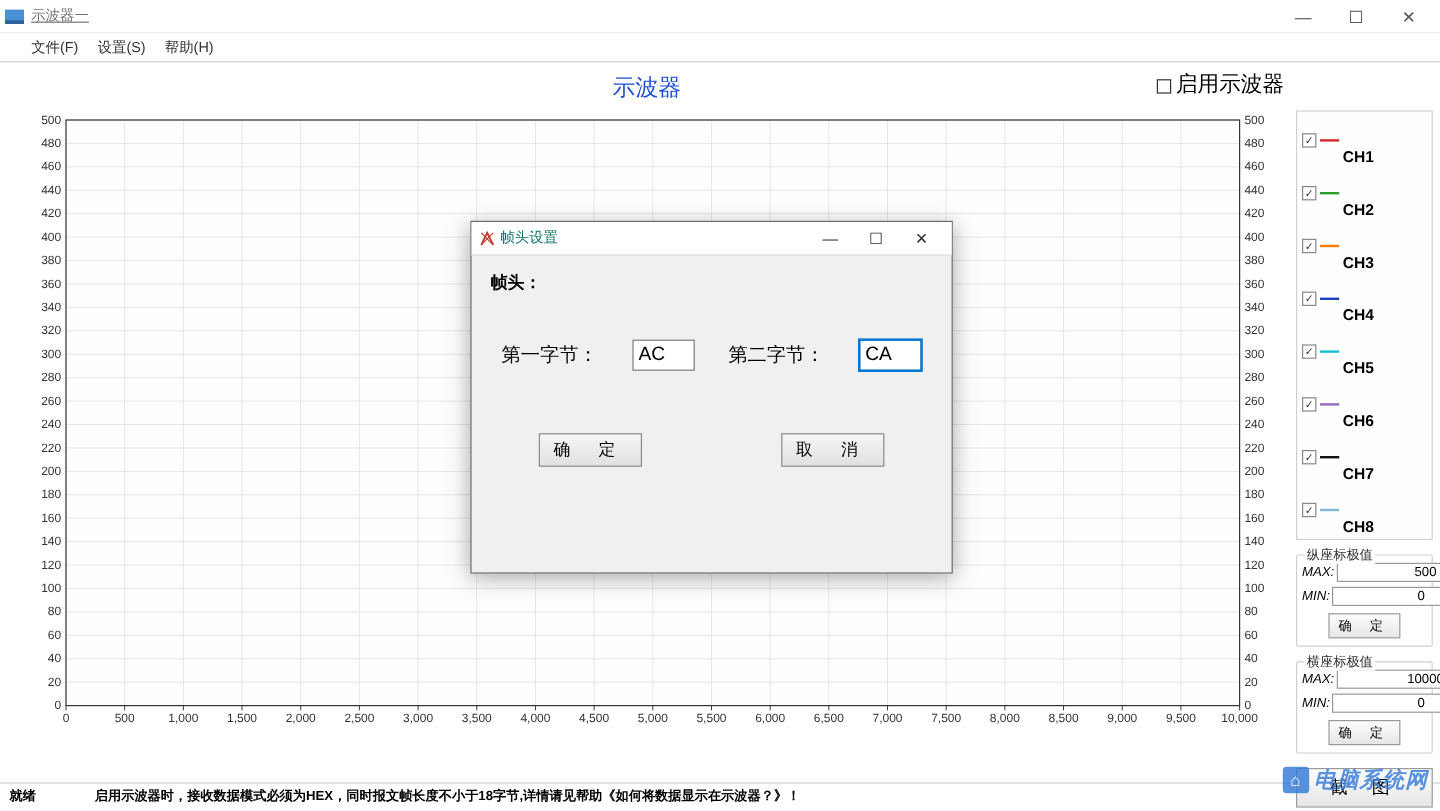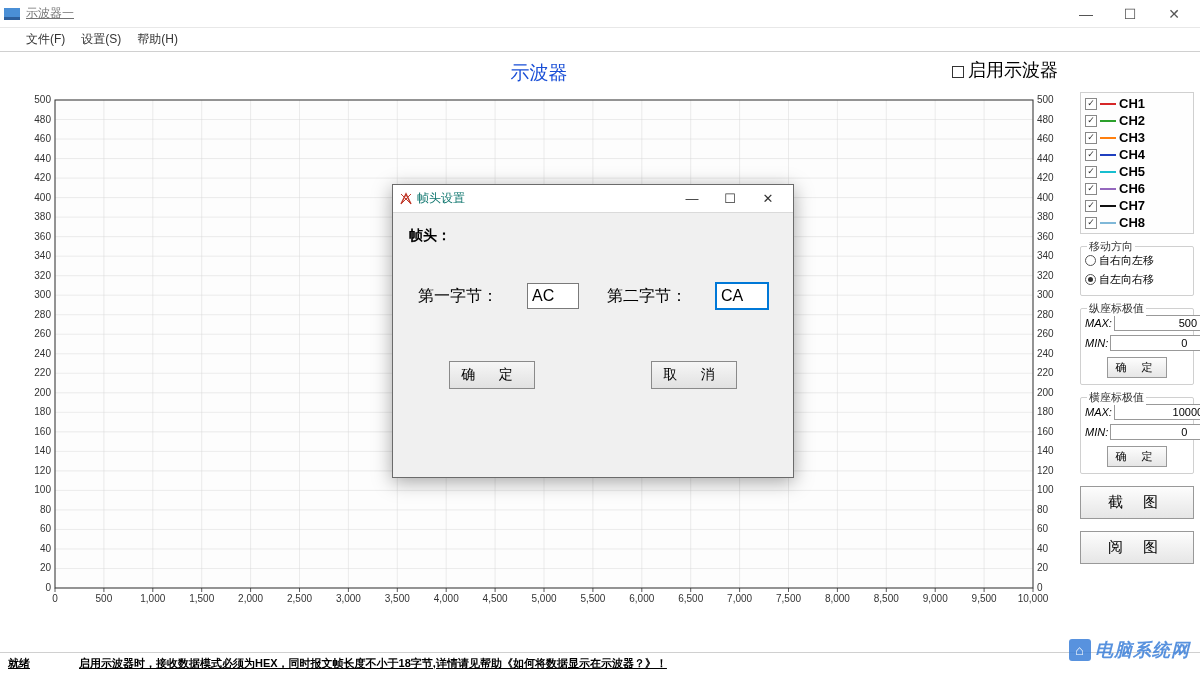--- a/index.html
+++ b/index.html
@@ -13,48 +13,48 @@
 .titlebar .win-btn { width: 44px; height: 28px; display: flex; align-items: center; justify-content: center; color: #555; font-size: 14px; }
 
 
 .menubar { height: 24px; background: #fff; display: flex; align-items: center; padding: 0 18px; border-bottom: 1px solid #d0d0d0; color: #333; }
 .menubar .menu-item { padding: 2px 8px; }
 
 
 .main { display: flex; height: 600px; }
 .chart-area { flex: 1; position: relative; padding: 4px 4px 0 4px; }
 .chart-title { text-align: center; color: #1a4fd6; font-size: 19px; font-family: "SimSun", serif; padding: 4px 0 2px; }
-.enable-osc { position: absolute; right: 20px; top: 6px; font-size: 18px; font-family: "SimSun", serif; }
+.enable-osc { position: absolute; right: 8px; top: 6px; font-size: 18px; font-family: "SimSun", serif; }
 .enable-osc .cb { display: inline-block; width: 12px; height: 12px; border: 1px solid #333; margin-right: 4px; vertical-align: middle; }
 
 
 .chart-wrap { position: relative; height: 520px; margin-top: 4px; }
 .chart-svg { width: 100%; height: 100%; display: block; }
 
 
 .right-panel { width: 122px; padding: 40px 6px 4px 2px; display: flex; flex-direction: column; gap: 6px; }
 .legend-box { border: 1px solid #d0d0d0; background: #fefefe; padding: 2px 4px; }
 .legend-row { display: flex; align-items: center; gap: 3px; padding: 1px 0; }
 .legend-row .chk { width: 12px; height: 12px; border: 1px solid #888; background: #fff; display: inline-flex; align-items: center; justify-content: center; font-size: 9px; line-height: 1; color: #333; }
 .legend-row .line { width: 16px; height: 2px; display: inline-block; }
-.legend-row .lbl { font-weight: bold; font-size: 13px; }
+.legend-row .lbl { font-weight: bold; font-size: 13px; margin-top: 27px; }
 
 .group { border: 1px solid #d0d0d0; border-radius: 2px; padding: 4px 4px 6px 4px; position: relative; margin-top: 6px; }
 .group .group-title { position: absolute; top: -8px; left: 6px; background: #fff; padding: 0 2px; font-size: 11px; color: #333; }
 .radio-row { display: flex; align-items: center; gap: 3px; padding: 2px 0; font-size: 11px; }
 .radio-row .r { width: 11px; height: 11px; border: 1px solid #555; border-radius: 50%; display: inline-flex; align-items: center; justify-content: center; }
 .radio-row .r.sel::after { content: ""; width: 5px; height: 5px; background: #333; border-radius: 50%; }
 .val-row { display: flex; align-items: center; gap: 2px; padding: 2px 0; font-size: 11px; }
 .val-row .vlabel { width: 28px; font-style: italic; }
 .val-row .vinput { flex: 1; border: 1px solid #999; padding: 1px 2px; text-align: center; font-size: 11px; background: #fff; }
 .btn-s { display: block; width: 60px; margin: 4px auto 0; padding: 2px 0; border: 1px solid #999; background: linear-gradient(#fdfdfd,#e6e6e6); text-align: center; font-size: 11px; letter-spacing: 6px; }
 .btn-big { display: block; width: 100%; padding: 6px 16px; border: 1px solid #999; background: linear-gradient(#fdfdfd,#e6e6e6); text-align: center; font-size: 15px; letter-spacing: 8px; margin-top: 6px; font-family: Liberation Sans, sans-serif; }
 
 
-.statusbar { height: 22px; border-top: 1px solid #d0d0d0; display: flex; align-items: center; padding: 0 8px; font-size: 11px; gap: 20px; text-decoration: underline; }
+.statusbar { height: 22px; border-top: 1px solid #d0d0d0; display: flex; align-items: center; padding: 0 8px; font-size: 11px; gap: 20px; }
 .statusbar .s1 { font-weight: bold; }
 .statusbar .s2 { font-weight: bold; margin-left: 29px; }
 
 
 .watermark { position: absolute; right: 10px; bottom: 14px; font-size: 18px; color: #3b7fd9; font-weight: bold; font-style: italic; letter-spacing: 1px; opacity: 0.85; display: flex; align-items: center; gap: 4px; pointer-events: none; }
 .watermark .wm-icon { width: 22px; height: 22px; background: #3b7fd9; border-radius: 3px; display: inline-flex; align-items: center; justify-content: center; color: #fff; font-size: 14px; font-style: normal; }
 
 
 .dialog { position: absolute; left: 392px; top: 184px; width: 402px; height: 294px; background: #f0f0f0; border: 1px solid #6b6b6b; box-shadow: 0 4px 18px rgba(0,0,0,0.35); }
 .dialog .d-titlebar { height: 28px; background: #fff; display: flex; align-items: center; padding: 0 6px; border-bottom: 1px solid #dadada; }
@@ -287,31 +287,20 @@
           <span class="line" style="background:#111111"></span>
           <span class="lbl">CH7</span>
         </div>
         <div class="legend-row">
           <span class="chk">✓</span>
           <span class="line" style="background:#7fb8d8"></span>
           <span class="lbl">CH8</span>
         </div>
       </div>
 
-    <div class="group">
-      <div class="group-title">移动方向</div>
-      <div class="radio-row">
-          <span class="r" id="r0"></span>
-          <span>自右向左移</span>
-        </div>
-      <div class="radio-row">
-          <span class="r sel" id="r1"></span>
-          <span>自左向右移</span>
-        </div>
-    </div>
 
     <div class="group">
       <div class="group-title">纵座标极值</div>
       <div class="val-row">
           <span class="vlabel">MAX:</span>
           <input class="vinput" value="500" style="">
         </div>
       <div class="val-row">
           <span class="vlabel">MIN:</span>
           <input class="vinput" value="0" style="">

